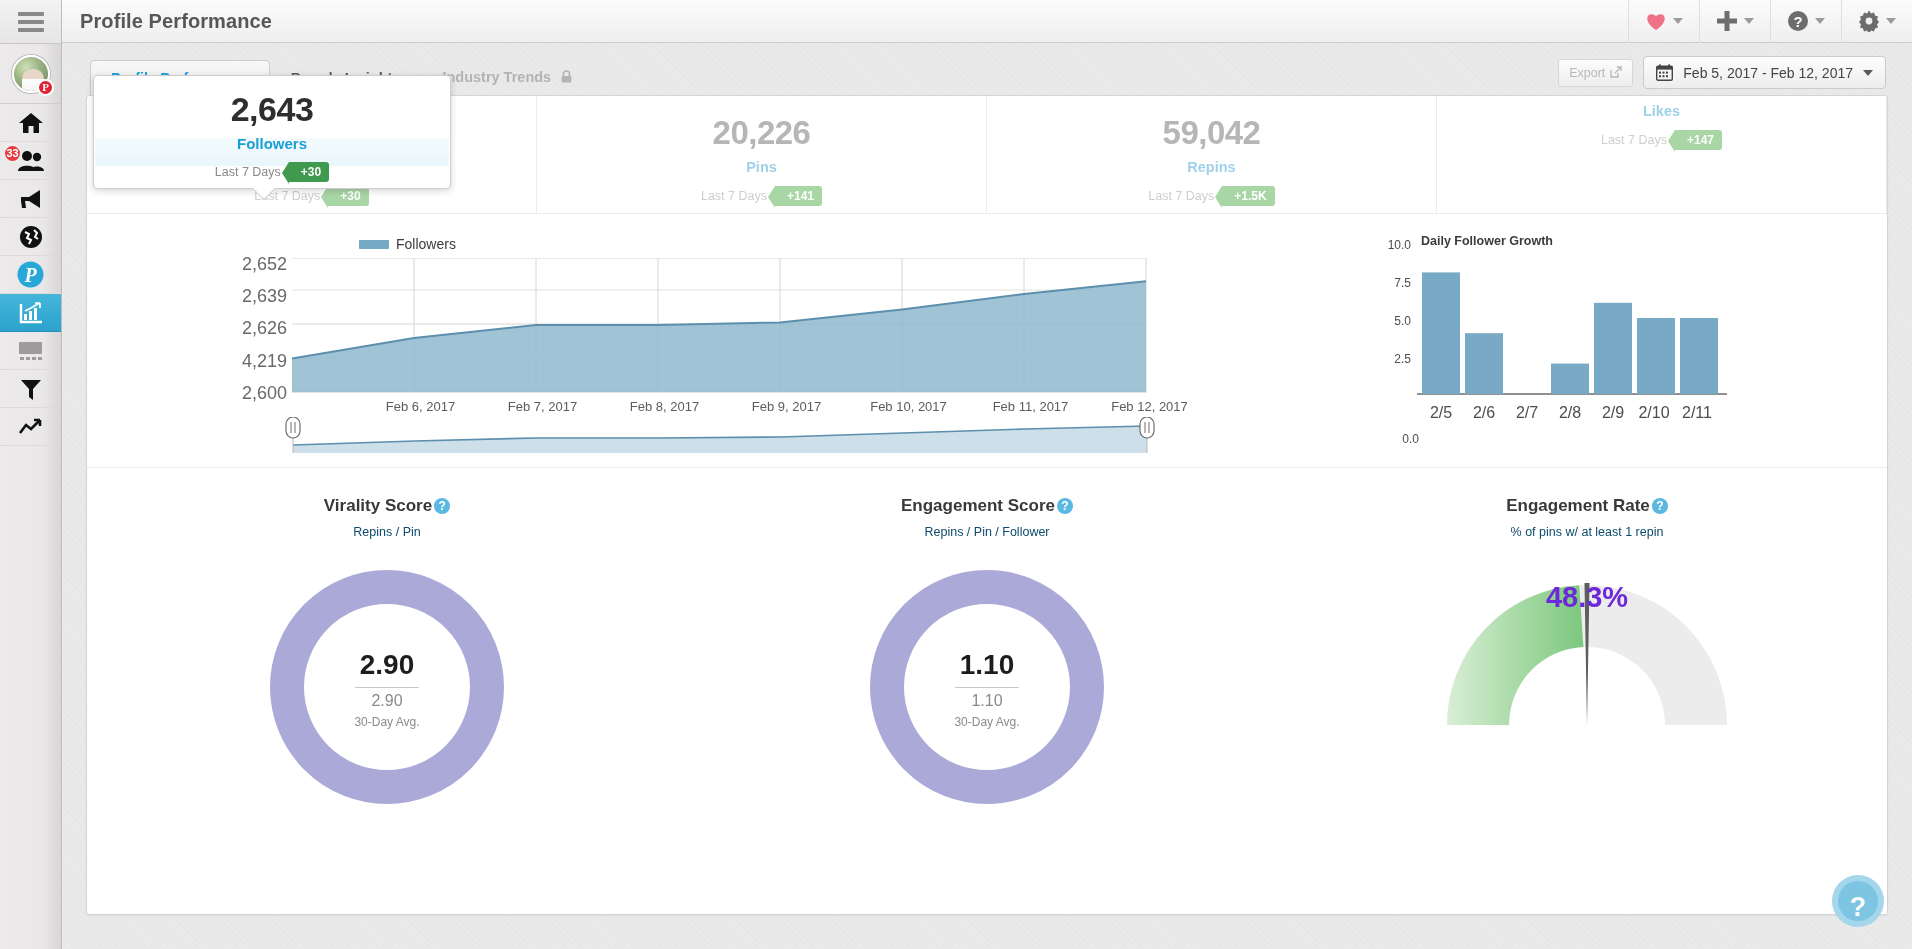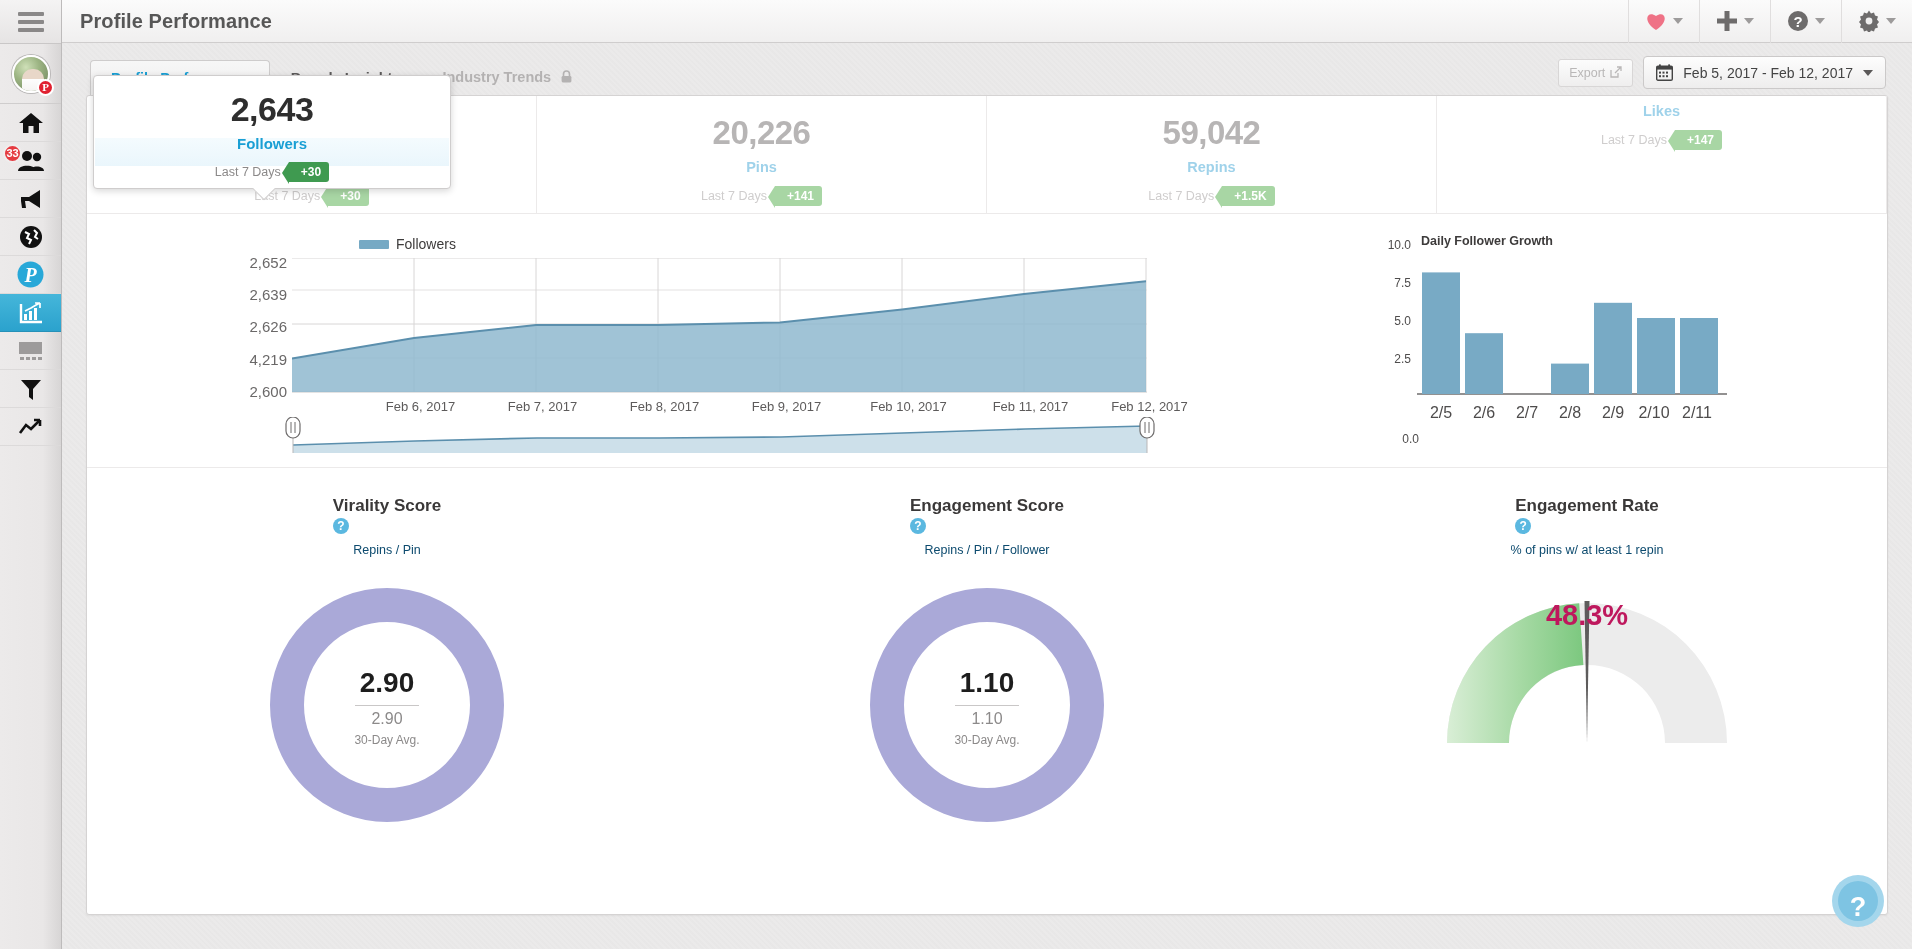--- a/index.html
+++ b/index.html
@@ -154,31 +154,31 @@
   }
 
   
   .chartrow { display: flex; height: 254px; border-bottom: 1px solid #eceaea; }
   .chart-left { width: 1280px; position: relative; padding: 16px 0 0 0; }
   .chart-right { flex: 1; position: relative; padding: 16px 0 0 0; }
 
   .legend { position:absolute; left:272px; top:22px; display:flex; align-items:center; gap:7px; font-size:14px; color:#3d3b3b; }
   .legend .swatch { width:30px; height:9px; background:#76a9c4; border-radius:1px; }
 
-  .ylab { position:absolute; font-size:15px; color:#6a6868; text-align:right; width:58px; }
+  .ylab { position:absolute; font-size:18px; color:#6a6868; text-align:right; width:58px; }
   .xlab { position:absolute; font-size:13px; color:#5d5b5b; text-align:center; }
 
   .mini-title { position:absolute; left:54px; top:20px; font-size:12.5px; font-weight:bold; color:#3d3b3b; }
   .mini-ylab { position:absolute; font-size:12px; color:#4e4c4c; text-align:right; width:36px; }
   .mini-xlab { position:absolute; font-size:16px; color:#4e4c4c; text-align:center; width:40px; }
 
   
   .gaugerow { display: flex; height: 446px; }
   .gauge-cell { flex: 1; position: relative; text-align: center; padding-top: 28px; }
-  .g-title { font-size: 17px; font-weight: bold; color: #3a3838; display:inline-flex; align-items:flex-start; gap:2px;flex-direction:column; }
+  .g-title { font-size: 17px; font-weight: bold; color: #3a3838; display:inline-flex; align-items:center; gap:2px; }
   .g-sub { font-size: 12.5px; color: #0c4a6e; margin-top: 9px; }
   .qmark {
     display:inline-block; width:16px; height:16px; border-radius:50%; background:#5bb8e0;
     color:#fff; font-size:12px; font-weight:bold; line-height:16px; text-align:center;
   }
   .donut-wrap { position: relative; width: 236px; height: 236px; margin: 30px auto 0; }
   .donut-val { position:absolute; left:0; right:0; top:80px; font-size:28px; font-weight:bold; color:#1d1d1d; }
   .donut-rule { position:absolute; left:86px; width:64px; top:118px; border-top:1px solid #c9c7c7; }
   .donut-avg { position:absolute; left:0; right:0; top:123px; font-size:16px; color:#8c8a8a; }
   .donut-avglbl { position:absolute; left:0; right:0; top:146px; font-size:12px; color:#8c8a8a; }
@@ -551,21 +551,21 @@
                   <stop offset="100%" stop-color="#7cc87f"></stop>
                 </linearGradient>
               </defs>
 
               <path d="M5,160 A140,140 0 0 1 285,160 L223,160 A78,78 0 0 0 67,160 Z" fill="#ececec"></path>
 
               <path d="M5,160 A140,140 0 0 1 137.2,20.2 L141.4,81.9 A78,78 0 0 0 67,160 Z" fill="url(#gGrad)"></path>
 
               <path d="M145,160 L142.5,18 L147.5,18 Z" fill="#5e5c5c"></path>
             </svg>
-            <div style="position:absolute; left:0; right:0; top:16px; font-size:29px; font-weight:bold; color:#be185d;">48.3%</div>
+            <div style="position:absolute; left:0; right:0; top:16px; font-size:29px; font-weight:bold; color:#6d28d9;">48.3%</div>
           </div>
         </div>
       </div>
 
     </div>
 
     <div class="help-bubble">?</div>
   </div>
 </div>
 

